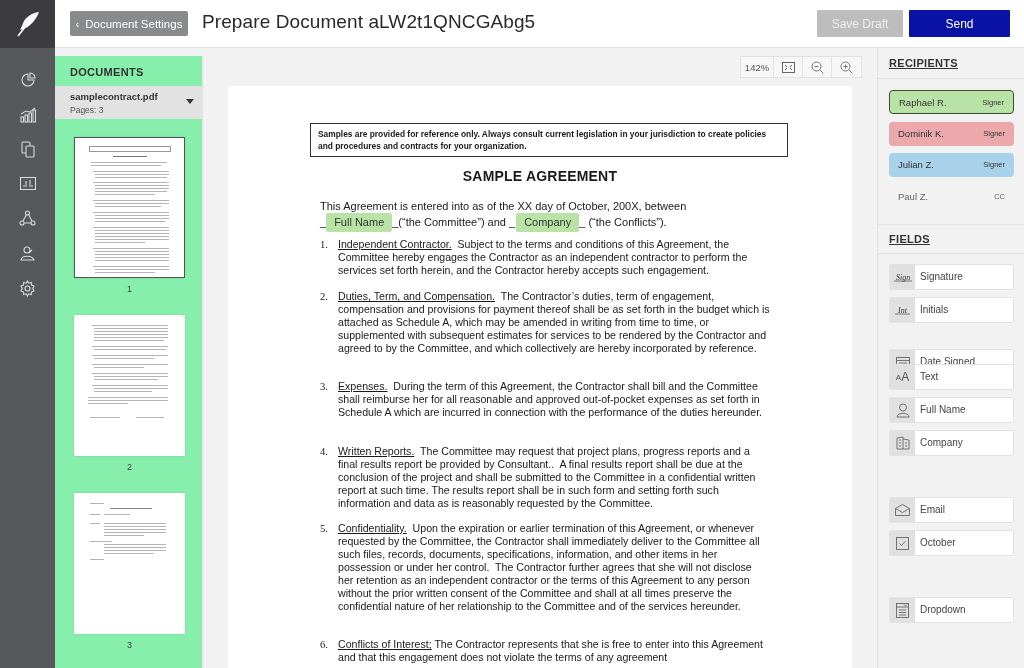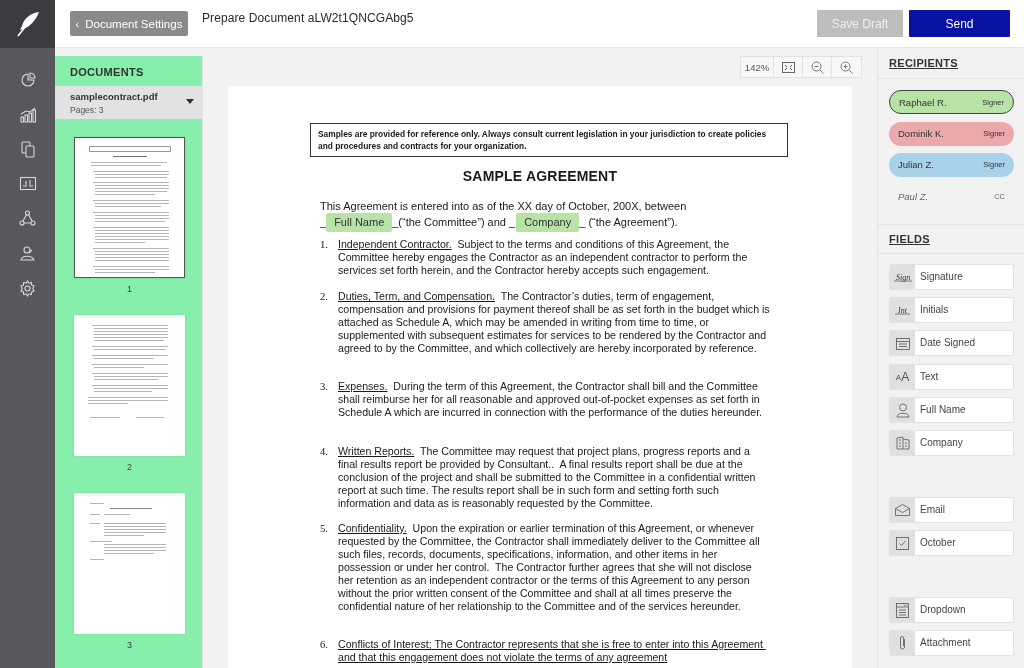--- a/index.html
+++ b/index.html
@@ -4,21 +4,21 @@
 <style>
   * { box-sizing: border-box; margin: 0; padding: 0; }
   html, body { width: 1024px; height: 668px; overflow: hidden; background: #f2f2f2; font-family: "Liberation Sans", sans-serif; color: #333; }
 
   .rail { position: absolute; left: 0; top: 0; width: 55px; height: 668px; background: #57585c; }
   .rail .logo { width: 55px; height: 48px; background: #3c3c40; display: flex; align-items: center; justify-content: center; }
   .rail .nav-icon { position: absolute; left: 0; width: 55px; height: 34px; display: flex; align-items: center; justify-content: center; cursor: pointer; }
 
   .topbar { position: absolute; left: 55px; top: 0; width: 969px; height: 48px; background: #fff; border-bottom: 1px solid #e4e4e4; }
   .back-btn { position: absolute; left: 15px; top: 11px; width: 118px; height: 25px; background: #888a8c; border-radius: 2px; color: #fff; font-size: 11.5px; display: flex; align-items: center; justify-content: center; gap: 6px; cursor: pointer; }
-  .page-title { position: absolute; left: 147px; top: 11px; font-size: 12px; color: #2a2a2a; letter-spacing: 0.1px; }
+  .page-title { position: absolute; left: 147px; top: 11px; font-size: 19px; color: #2a2a2a; letter-spacing: 0.1px; }
   .save-draft { position: absolute; left: 762px; top: 10px; width: 86px; height: 27px; background: #bdbdbd; color: #eeeeee; font-size: 12px; display: flex; align-items: center; justify-content: center; border-radius: 1px; cursor: pointer; }
   .send { position: absolute; left: 854px; top: 10px; width: 101px; height: 27px; background: #0a12a6; color: #fff; font-size: 12px; display: flex; align-items: center; justify-content: center; border-radius: 1px; cursor: pointer; }
 
   .docs-panel { position: absolute; left: 55px; top: 56px; width: 148px; height: 620px; background: #86efac; border-right: 1px solid #e2e2e2; }
   .panel-heading { font-size: 11px; font-weight: bold; color: #333; letter-spacing: 0.3px; }
   .docs-panel .panel-heading { position: absolute; left: 15px; top: 10px; }
   .doc-item { position: absolute; left: 0; top: 30px; width: 147px; height: 33px; background: #e2e2e2; cursor: pointer; }
   .doc-item .fname { position: absolute; left: 15px; top: 5px; font-size: 9.5px; font-weight: bold; color: #333; }
   .doc-item .pages { position: absolute; left: 15px; top: 19px; font-size: 8.5px; color: #555; }
   .doc-item .caret { position: absolute; right: 8px; top: 13px; width: 0; height: 0; border-left: 4px solid transparent; border-right: 4px solid transparent; border-top: 5px solid #333; }
@@ -40,21 +40,21 @@
   .intro { position: absolute; left: 92px; top: 114px; font-size: 11px; line-height: 13px; }
   .field-tag { display: inline-block; background: #b9e3a6; color: #333; padding: 3px 8px; border-radius: 2px; cursor: pointer; line-height: 13px; margin-top: -2px; }
   .clause { position: absolute; left: 92px; width: 450px; font-size: 10.6px; line-height: 13px; }
   .clause .num { position: absolute; left: 0; top: 0; font-family: "Liberation Serif", serif; }
   .clause .body { margin-left: 18px; }
   .clause .heading { text-decoration: underline; }
 
   .right-panel { position: absolute; left: 877px; top: 48px; width: 147px; height: 620px; background: #f2f2f2; border-left: 1px solid #e2e2e2; }
   .right-panel .section-head { position: absolute; left: 11px; text-decoration: underline; }
   .sep { position: absolute; left: 0; width: 147px; height: 1px; background: #e2e2e2; }
-  .recipient { position: absolute; left: 11px; width: 125px; height: 24px; border-radius: 12px; cursor: pointer; }
+  .recipient { position: absolute; left: 11px; width: 125px; height: 24px; border-radius: 4px; cursor: pointer; }
   .recipient .rname { position: absolute; left: 9px; top: 6px; font-size: 9.5px; color: #333; }
   .recipient .rrole { position: absolute; right: 9px; top: 7px; font-size: 7.5px; color: #333; }
   .field-btn { position: absolute; left: 11px; width: 125px; height: 26px; background: #fff; border: 1px solid #e2e2e2; border-radius: 2px; cursor: pointer; }
   .field-btn .ficon { position: absolute; left: 0; top: 0; width: 25px; height: 24px; background: #e0e0e0; display: flex; align-items: center; justify-content: center; }
   .field-btn .flabel { position: absolute; left: 30px; top: 6px; font-size: 10px; color: #444; }
 </style>
 </head>
 <body>
 
 <div class="rail">
@@ -239,21 +239,21 @@
         </svg>
     </div>
   </div>
 
   <div class="page">
     <div class="disclaimer">Samples are provided for reference only.  Always consult current legislation in your jurisdiction to create policies and procedures and contracts for your organization.</div>
     <div class="doc-title">SAMPLE AGREEMENT</div>
     <div class="intro">
       <div>This Agreement is entered into as of the XX day of October, 200X, between</div>
       <div style="margin-top:2px;">
-        <span>_</span><span class="field-tag">Full Name</span><span>_(“the Committee”) and _</span><span class="field-tag" style="margin-left:1px;">Company</span><span>_ (“the Agreement”).</span>
+        <span>_</span><span class="field-tag">Full Name</span><span>_(“the Committee”) and _</span><span class="field-tag" style="margin-left:1px;">Company</span><span>_ (“the Conflicts”).</span>
       </div>
     </div>
 
     <div class="clause" style="top:152px;">
       <span class="num">1.</span>
       <div class="body"><span class="heading">Independent Contractor.</span><span style="white-space:pre-wrap;">  Subject to the terms and conditions of this Agreement, the Committee hereby engages the Contractor as an independent contractor to perform the services set forth herein, and the Contractor hereby accepts such engagement.</span></div>
     </div>
     <div class="clause" style="top:204px;">
       <span class="num">2.</span>
       <div class="body"><span class="heading">Duties, Term, and Compensation.</span><span style="white-space:pre-wrap;">  The Contractor’s duties, term of engagement, compensation and provisions for payment thereof shall be as set forth in the budget which is attached as Schedule A, which may be amended in writing from time to time, or supplemented with subsequent estimates for services to be rendered by the Contractor and agreed to by the Committee, and which collectively are hereby incorporated by reference.</span></div>
@@ -265,21 +265,21 @@
     <div class="clause" style="top:359px;">
       <span class="num">4.</span>
       <div class="body"><span class="heading">Written Reports.</span><span style="white-space:pre-wrap;">  The Committee may request that project plans, progress reports and a final results report be provided by Consultant..  A final results report shall be due at the conclusion of the project and shall be submitted to the Committee in a confidential written report at such time. The results report shall be in such form and setting forth such information and data as is reasonably requested by the Committee.</span></div>
     </div>
     <div class="clause" style="top:436px;">
       <span class="num">5.</span>
       <div class="body"><span class="heading">Confidentiality.</span><span style="white-space:pre-wrap;">  Upon the expiration or earlier termination of this Agreement, or whenever requested by the Committee, the Contractor shall immediately deliver to the Committee all such files, records, documents, specifications, information, and other items in her possession or under her control.  The Contractor further agrees that she will not disclose her retention as an independent contractor or the terms of this Agreement to any person without the prior written consent of the Committee and shall at all times preserve the confidential nature of her relationship to the Committee and of the services hereunder.</span></div>
     </div>
     <div class="clause" style="top:552px;">
       <span class="num">6.</span>
-      <div class="body"><span class="heading">Conflicts of Interest;</span><span style="white-space:pre-wrap;text-decoration:underline;"> The Contractor represents that she is free to enter into this Agreement and that this engagement does not violate the terms of any agreement</span></div>
+      <div class="body"><span class="heading">Conflicts of Interest;</span><span style="white-space:pre-wrap;"> The Contractor represents that she is free to enter into this Agreement and that this engagement does not violate the terms of any agreement</span></div>
     </div>
   </div>
 </div>
 
 <div class="right-panel">
   <div class="panel-heading section-head" style="top:9px;">RECIPIENTS</div>
   <div class="sep" style="top:30px;"></div>
 
   <div class="recipient" style="top:42px;background:#b9e3a6;border:1.5px solid #3d4a38;">
     <span class="rname">Raphael R.</span>
@@ -287,21 +287,21 @@
   </div>
   <div class="recipient" style="top:74px;background:#eba9ab;">
     <span class="rname">Dominik K.</span>
     <span class="rrole">Signer</span>
   </div>
   <div class="recipient" style="top:105px;background:#a8d2ea;">
     <span class="rname">Julian Z.</span>
     <span class="rrole">Signer</span>
   </div>
   <div class="recipient" style="top:137px;">
-    <span class="rname" style="color:#666;font-style:italic;">Paul Z.</span>
+    <span class="rname" style="color:#666;">Paul Z.</span>
     <span class="rrole" style="color:#666;">CC</span>
   </div>
 
   <div class="sep" style="top:176px;"></div>
   <div class="panel-heading section-head" style="top:185px;">FIELDS</div>
   <div class="sep" style="top:205px;"></div>
 
   <div class="field-btn" style="top:216px;">
     <div class="ficon">
         <svg width="20" height="12" viewBox="0 0 20 12">
@@ -313,21 +313,21 @@
   </div>
   <div class="field-btn" style="top:249px;">
     <div class="ficon">
         <svg width="20" height="12" viewBox="0 0 20 12">
           <text x="5" y="9" font-size="8" font-style="italic" font-family="Liberation Serif, serif" fill="#333">Int</text>
           <path d="M2 10 L17 10" stroke="#333" stroke-width="0.6"></path>
         </svg>
       </div>
     <span class="flabel">Initials</span>
   </div>
-  <div class="field-btn" style="top:282px;">
+  <div class="field-btn" style="top:301px;">
     <div class="ficon">
         <svg width="14" height="13" viewBox="0 0 14 13" fill="none" stroke="#666" stroke-width="0.9">
           <rect x="0.5" y="1.5" width="13" height="11"></rect>
           <path d="M0.5 4.5 L13.5 4.5 M3 7 L11 7 M3 9.5 L11 9.5"></path>
         </svg>
       </div>
     <span class="flabel">Date Signed</span>
   </div>
   <div class="field-btn" style="top:316px;">
     <div class="ficon">
@@ -375,21 +375,13 @@
   <div class="field-btn" style="top:549px;">
     <div class="ficon">
         <svg width="13" height="15" viewBox="0 0 13 15" fill="none" stroke="#666" stroke-width="0.9">
           <rect x="0.5" y="0.5" width="12" height="14"></rect>
           <path d="M0.5 4 L12.5 4 M3 7 L10 7 M3 9.5 L10 9.5 M3 12 L10 12"></path>
           <path d="M8 1.5 L9.5 3 L11 1.5"></path>
         </svg>
       </div>
     <span class="flabel">Dropdown</span>
   </div>
-  <div class="field-btn" style="top:582px;">
-    <div class="ficon">
-        <svg width="9" height="16" viewBox="0 0 9 16" fill="none" stroke="#666" stroke-width="0.9">
-          <path d="M6.5 4 L6.5 12 A2 2 0 0 1 2.5 12 L2.5 3 A1.5 1.5 0 0 1 5.5 3 L5.5 11"></path>
-        </svg>
-      </div>
-    <span class="flabel">Attachment</span>
-  </div>
 </div>
 
 </body></html>

